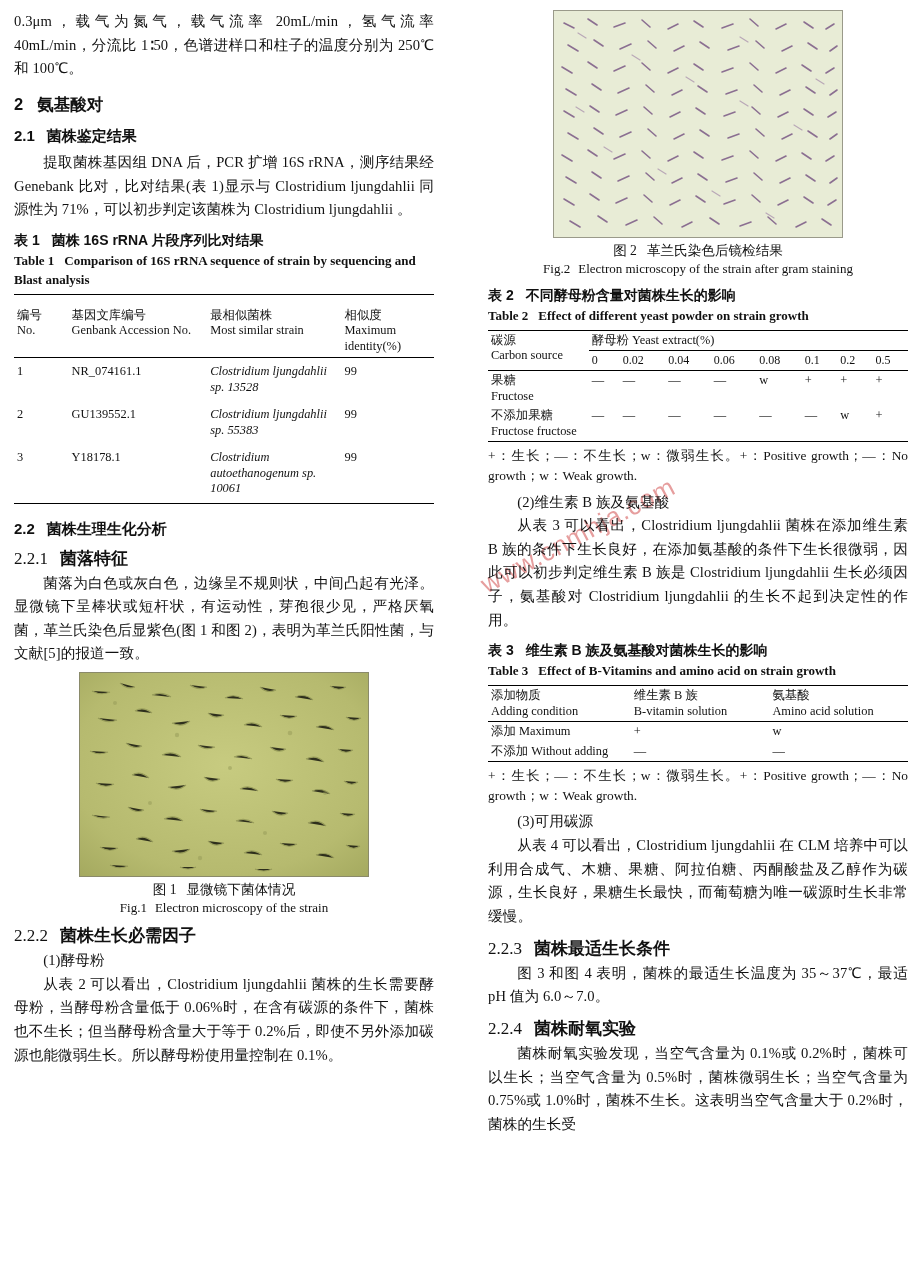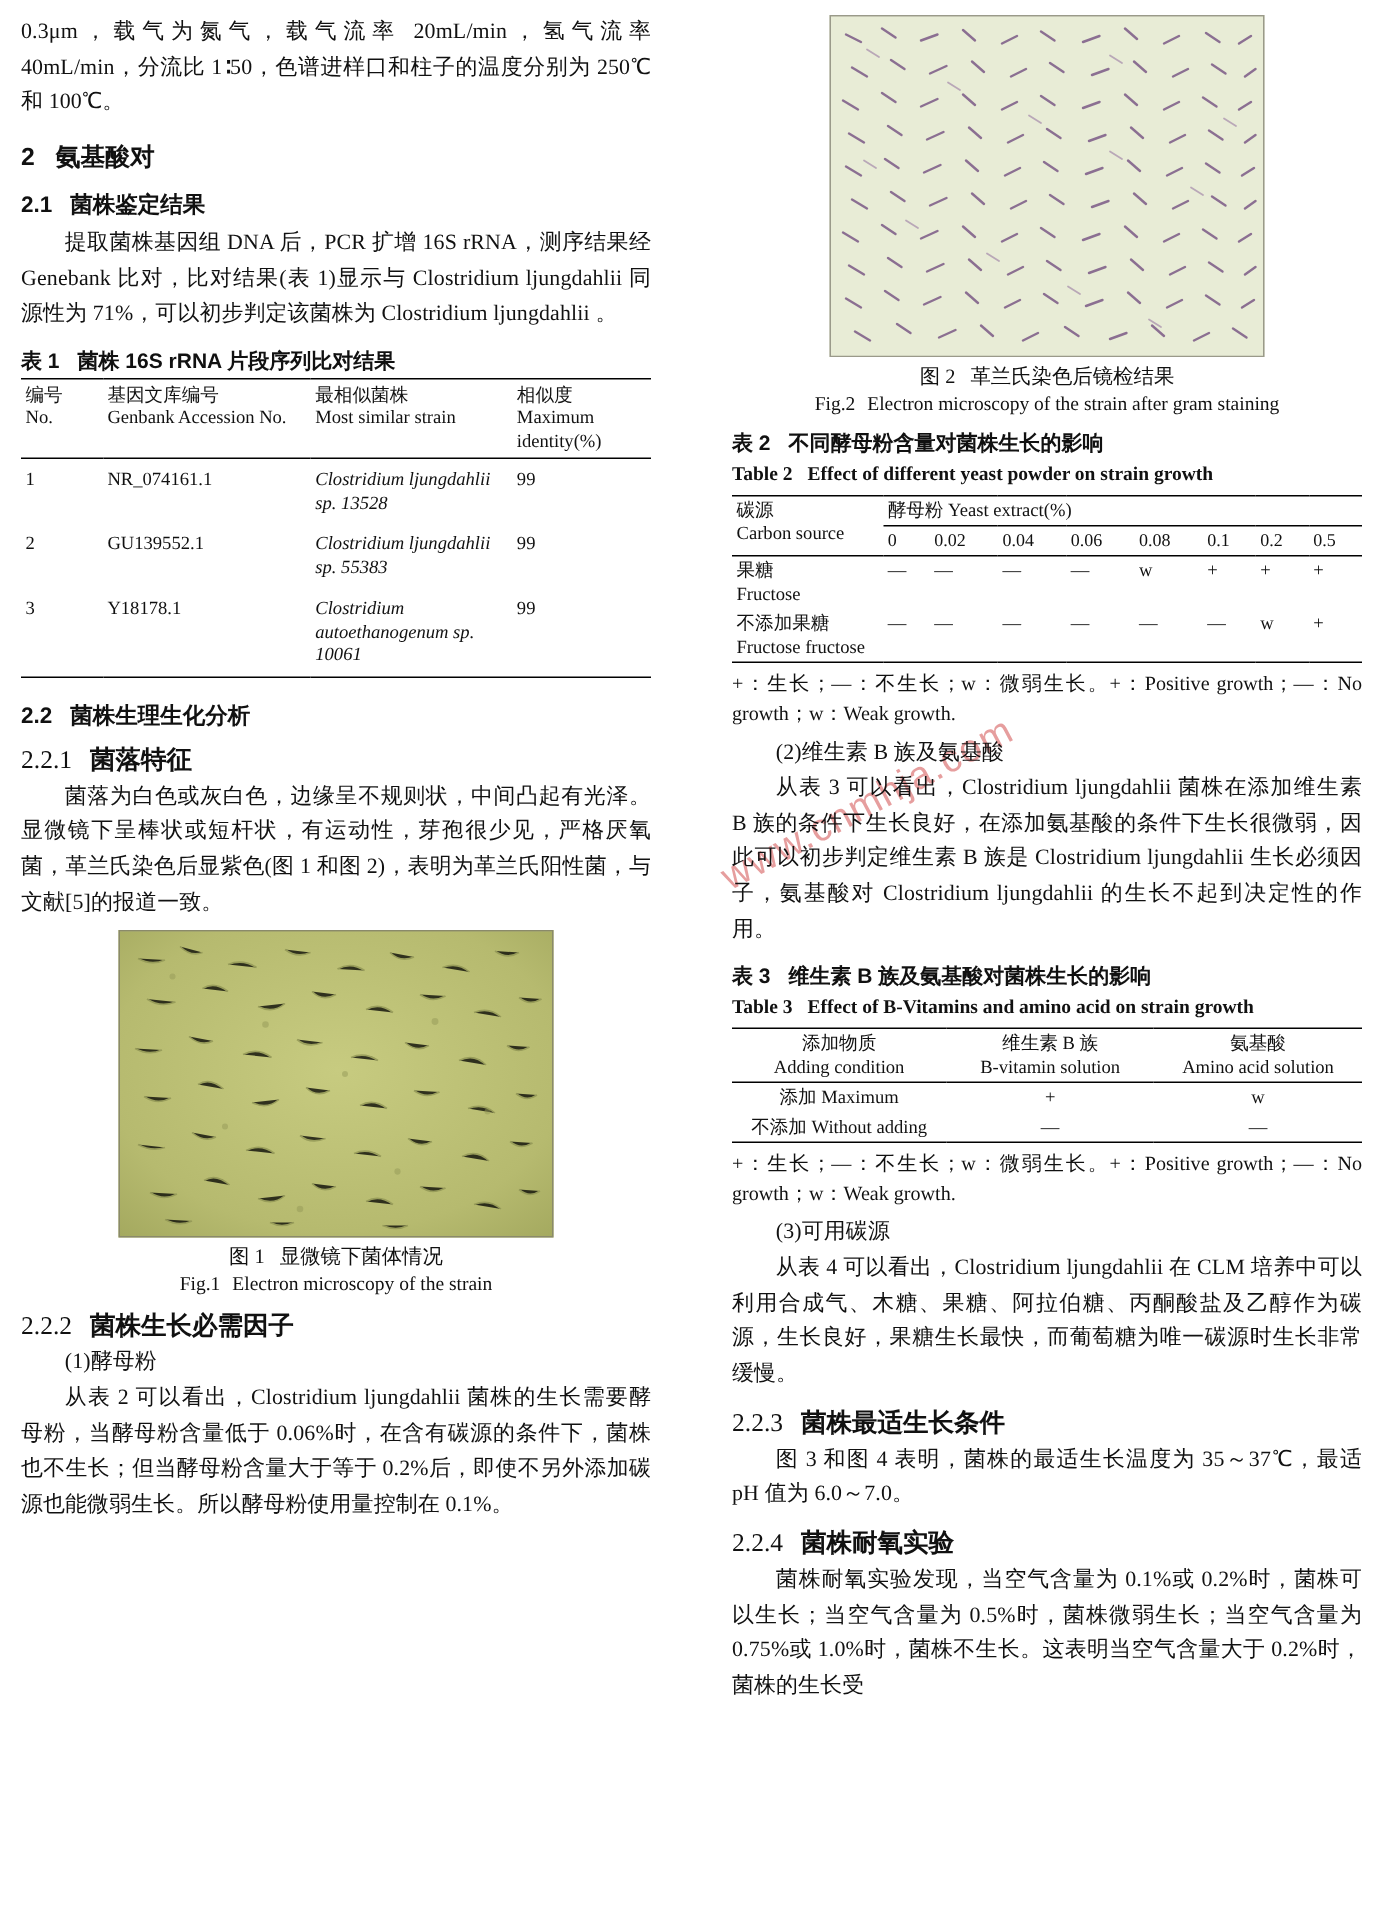--- a/index.html
+++ b/index.html
@@ -88,21 +88,21 @@
   table.data td, table.data th {
     padding: 2px 3px;
     vertical-align: top;
     font-weight: normal;
     text-align: left;
   }
   .rule-top { border-top: 1.6px solid #000; }
   .rule-mid { border-top: 0.9px solid #000; }
   .rule-bot { border-bottom: 1.6px solid #000; }
 
-  .tbl1 .hdr td { padding-top: 3px; padding-bottom: 3px; }
+  .tbl1 .hdr td { padding-top: 13px; padding-bottom: 3px; }
   .tbl1 .row td { padding-top: 6px; padding-bottom: 6px; }
 
   .note {
     font-size: 13.4px;
     line-height: 1.5;
     margin: 4px 0 0 0;
     text-align: justify;
   }
 
   .fig {
@@ -150,21 +150,21 @@
   }
 
   
   .tbl2 { font-size: 12.6px; }
   .tbl2 td { padding: 3px 2px; }
   .tbl2 .cen { text-align: left; }
   .tbl2 .sub { font-size: 12px; }
 
   .tbl3 { font-size: 12.6px; }
   .tbl3 td { padding: 3px 2px; }
-  .tbl3 .cen { text-align: center; }
+  .tbl3 .cen { text-align: left; }
 </style>
 </head>
 <body>
 
 <div class="page">
 
   <div class="watermark">www.cnmhja.com</div>
 
   <div class="col col-left">
 
@@ -175,20 +175,23 @@
     </div>
 
     <div class="h2">
       <span class="num">2.1</span><span>菌株鉴定结果</span>
     </div>
 
     <p class="body-text indent">提取菌株基因组 DNA 后，PCR 扩增 16S rRNA，测序结果经 Genebank 比对，比对结果(表 1)显示与 Clostridium ljungdahlii 同源性为 71%，可以初步判定该菌株为 Clostridium ljungdahlii 。</p>
 
     <div class="tbl-cap-cn">
       <span class="lbl">表 1</span><span>菌株 16S rRNA 片段序列比对结果</span>
+    </div>
+    <div class="tbl-cap-en">
+      <span class="lbl">Table 1</span><span>Comparison of 16S rRNA sequence of strain by sequencing and Blast analysis</span>
     </div>
 
     <table class="data tbl1">
       <tbody>
         <tr class="hdr rule-top">
           <td style="width:13%; white-space:pre-line;">编号
 No.</td>
           <td style="width:33%; white-space:pre-line;">基因文库编号
 Genbank Accession No.</td>
           <td style="width:32%; white-space:pre-line;">最相似菌株

